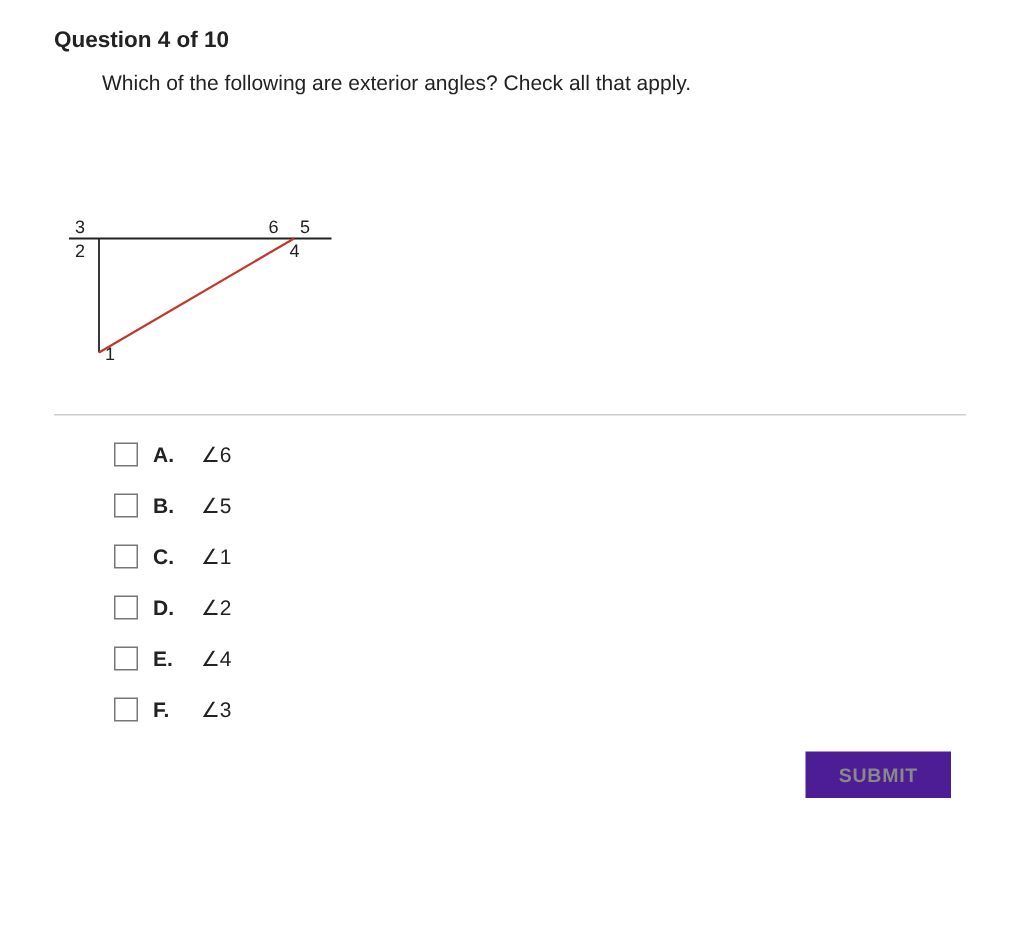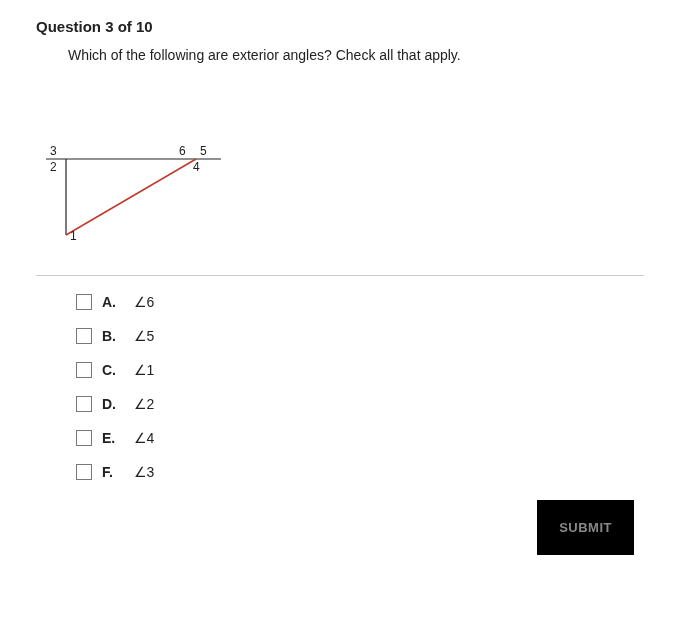--- a/index.html
+++ b/index.html
@@ -58,41 +58,41 @@
     .option-value {
       font-size: 14px;
     }
     .submit-row {
       display: flex;
       justify-content: flex-end;
       margin-top: 20px;
       padding-right: 10px;
     }
     .submit-btn {
-      background: #000000;
+      background: #4c1d95;
       color: #888;
       border: none;
-      padding: 20px 22px;
+      padding: 8px 22px;
       font-size: 13px;
       font-weight: bold;
       letter-spacing: 0.5px;
       cursor: pointer;
       text-transform: uppercase;
     }
     svg text {
       font-family: Arial, sans-serif;
       font-size: 12px;
       fill: #222;
     }
   </style>
 </head>
 <body>
 
 <div class="question-header">
-  <span>Question 3 of 10</span>
+  <span>Question 4 of 10</span>
 </div>
 
 <div class="question-text">
   <span>Which of the following are exterior angles? Check all that apply.</span>
 </div>
 
 <div class="diagram-container">
   
   <svg width="200" height="160" viewBox="0 0 200 160">
 

